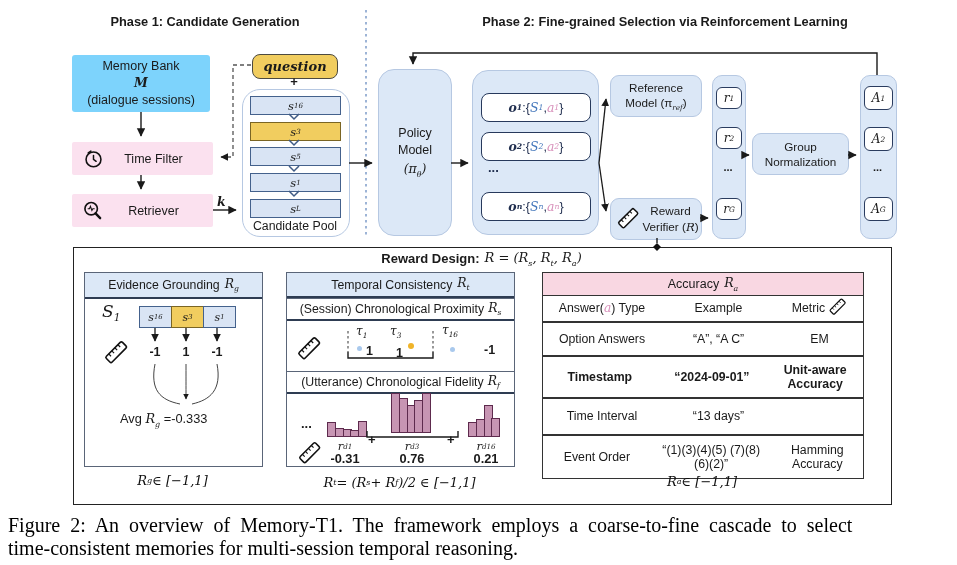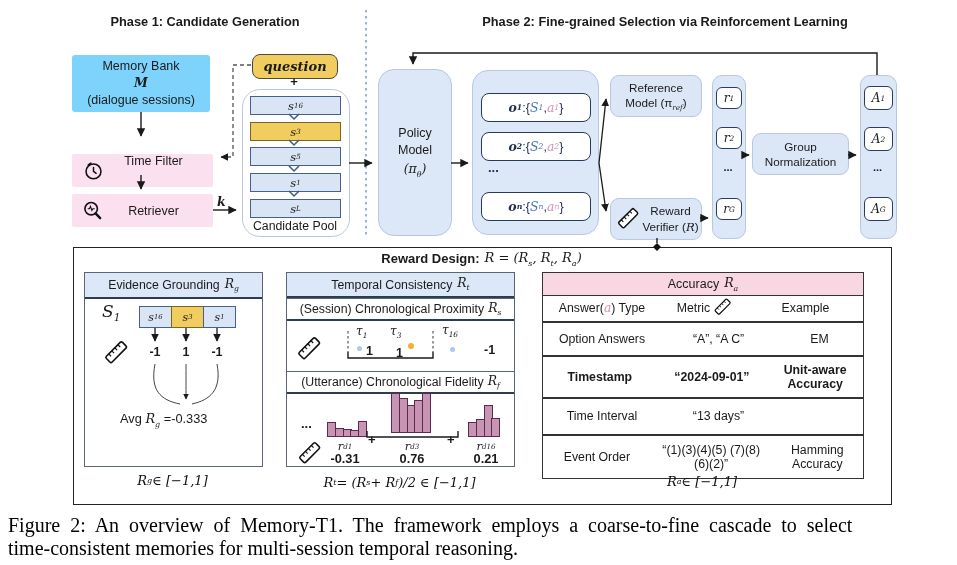--- a/index.html
+++ b/index.html
@@ -42,21 +42,21 @@
 
   <div class="abs ctr bold" style="left:95px;top:13px;width:220px;height:16px;font-size:12.8px;">Phase 1: Candidate Generation</div>
   <div class="abs ctr bold" style="left:450px;top:13px;width:430px;height:16px;font-size:12.8px;">Phase 2: Fine-grained Selection via Reinforcement Learning</div>
 
   <div class="abs bluefill ctr" style="left:72px;top:55px;width:138px;height:57px;border-radius:3px;flex-direction:column;line-height:1.35;font-size:12.5px;">
     <span>Memory Bank</span>
     <span class="m bold">M</span>
     <span>(dialogue sessions)</span>
   </div>
 
-  <div class="abs pinkfill" style="left:72px;top:154px;width:141px;height:33px;display:flex;align-items:flex-start;border-radius:2px;">
+  <div class="abs pinkfill" style="left:72px;top:142px;width:141px;height:33px;display:flex;align-items:center;border-radius:2px;">
     <span class="abs" style="left:11px;top:6px;">
       <svg width="21" height="21" viewBox="0 0 24 24">
           <circle cx="12" cy="13" r="8.5" fill="none" stroke="#111" stroke-width="1.8"></circle>
           <path d="M12 8.5v4.5l3 2.2" fill="none" stroke="#111" stroke-width="1.7" stroke-linecap="round"></path>
           <path d="M9 3.5l-3 2" stroke="#111" stroke-width="1.8" stroke-linecap="round"></path>
         </svg>
     </span>
     <span class="ctr" style="flex:1;padding-left:22px;font-size:12.5px;">Time Filter</span>
   </div>
 
@@ -336,30 +336,30 @@
     <div class="ctr" style="height:22px;background:#f9d7e2;font-size:12.5px;gap:5px;">
       <span>Accuracy</span>
       <span class="m"><span>R</span><sub>a</sub></span>
     </div>
     <div class="tbl-row" style="height:25px;border-top-width:1.5px;">
       <div class="tbl-cell fs12" style="width:118px;">
           <span>Answer(</span>
           <span class="ma m">a</span>
           <span>) Type</span>
         </div>
+      <div class="tbl-cell fs12" style="width:115px;">Example</div>
       <div class="tbl-cell fs12" style="width:87px;gap:3px;">
           <span>Metric</span>
           <span><svg width="19" height="19" viewBox="0 0 24 24">
               <g transform="rotate(-45 12 12)">
                 <rect x="1.5" y="8.5" width="21" height="7.5" rx="1.5" fill="#fff" stroke="#111" stroke-width="1.5"></rect>
                 <path d="M6 8.5v3 M10 8.5v3 M14 8.5v3 M18 8.5v3" stroke="#111" stroke-width="1.1" fill="none"></path>
               </g>
             </svg></span>
         </div>
-      <div class="tbl-cell fs12" style="width:115px;">Example</div>
     </div>
     <div class="tbl-row" style="height:32px;">
       <div class="tbl-cell fs12" style="width:118px;">Option Answers</div>
       <div class="tbl-cell fs12" style="width:115px;">“A”, “A C”</div>
       <div class="tbl-cell fs12" style="width:87px;">EM</div>
     </div>
     <div class="tbl-row" style="height:40px;font-weight:bold;">
       <div class="tbl-cell fs12" style="width:118px;">Timestamp</div>
       <div class="tbl-cell fs12" style="width:115px;">“2024-09-01”</div>
       <div class="tbl-cell fs12" style="width:87px;padding:0 6px;">Unit-aware Accuracy</div>

